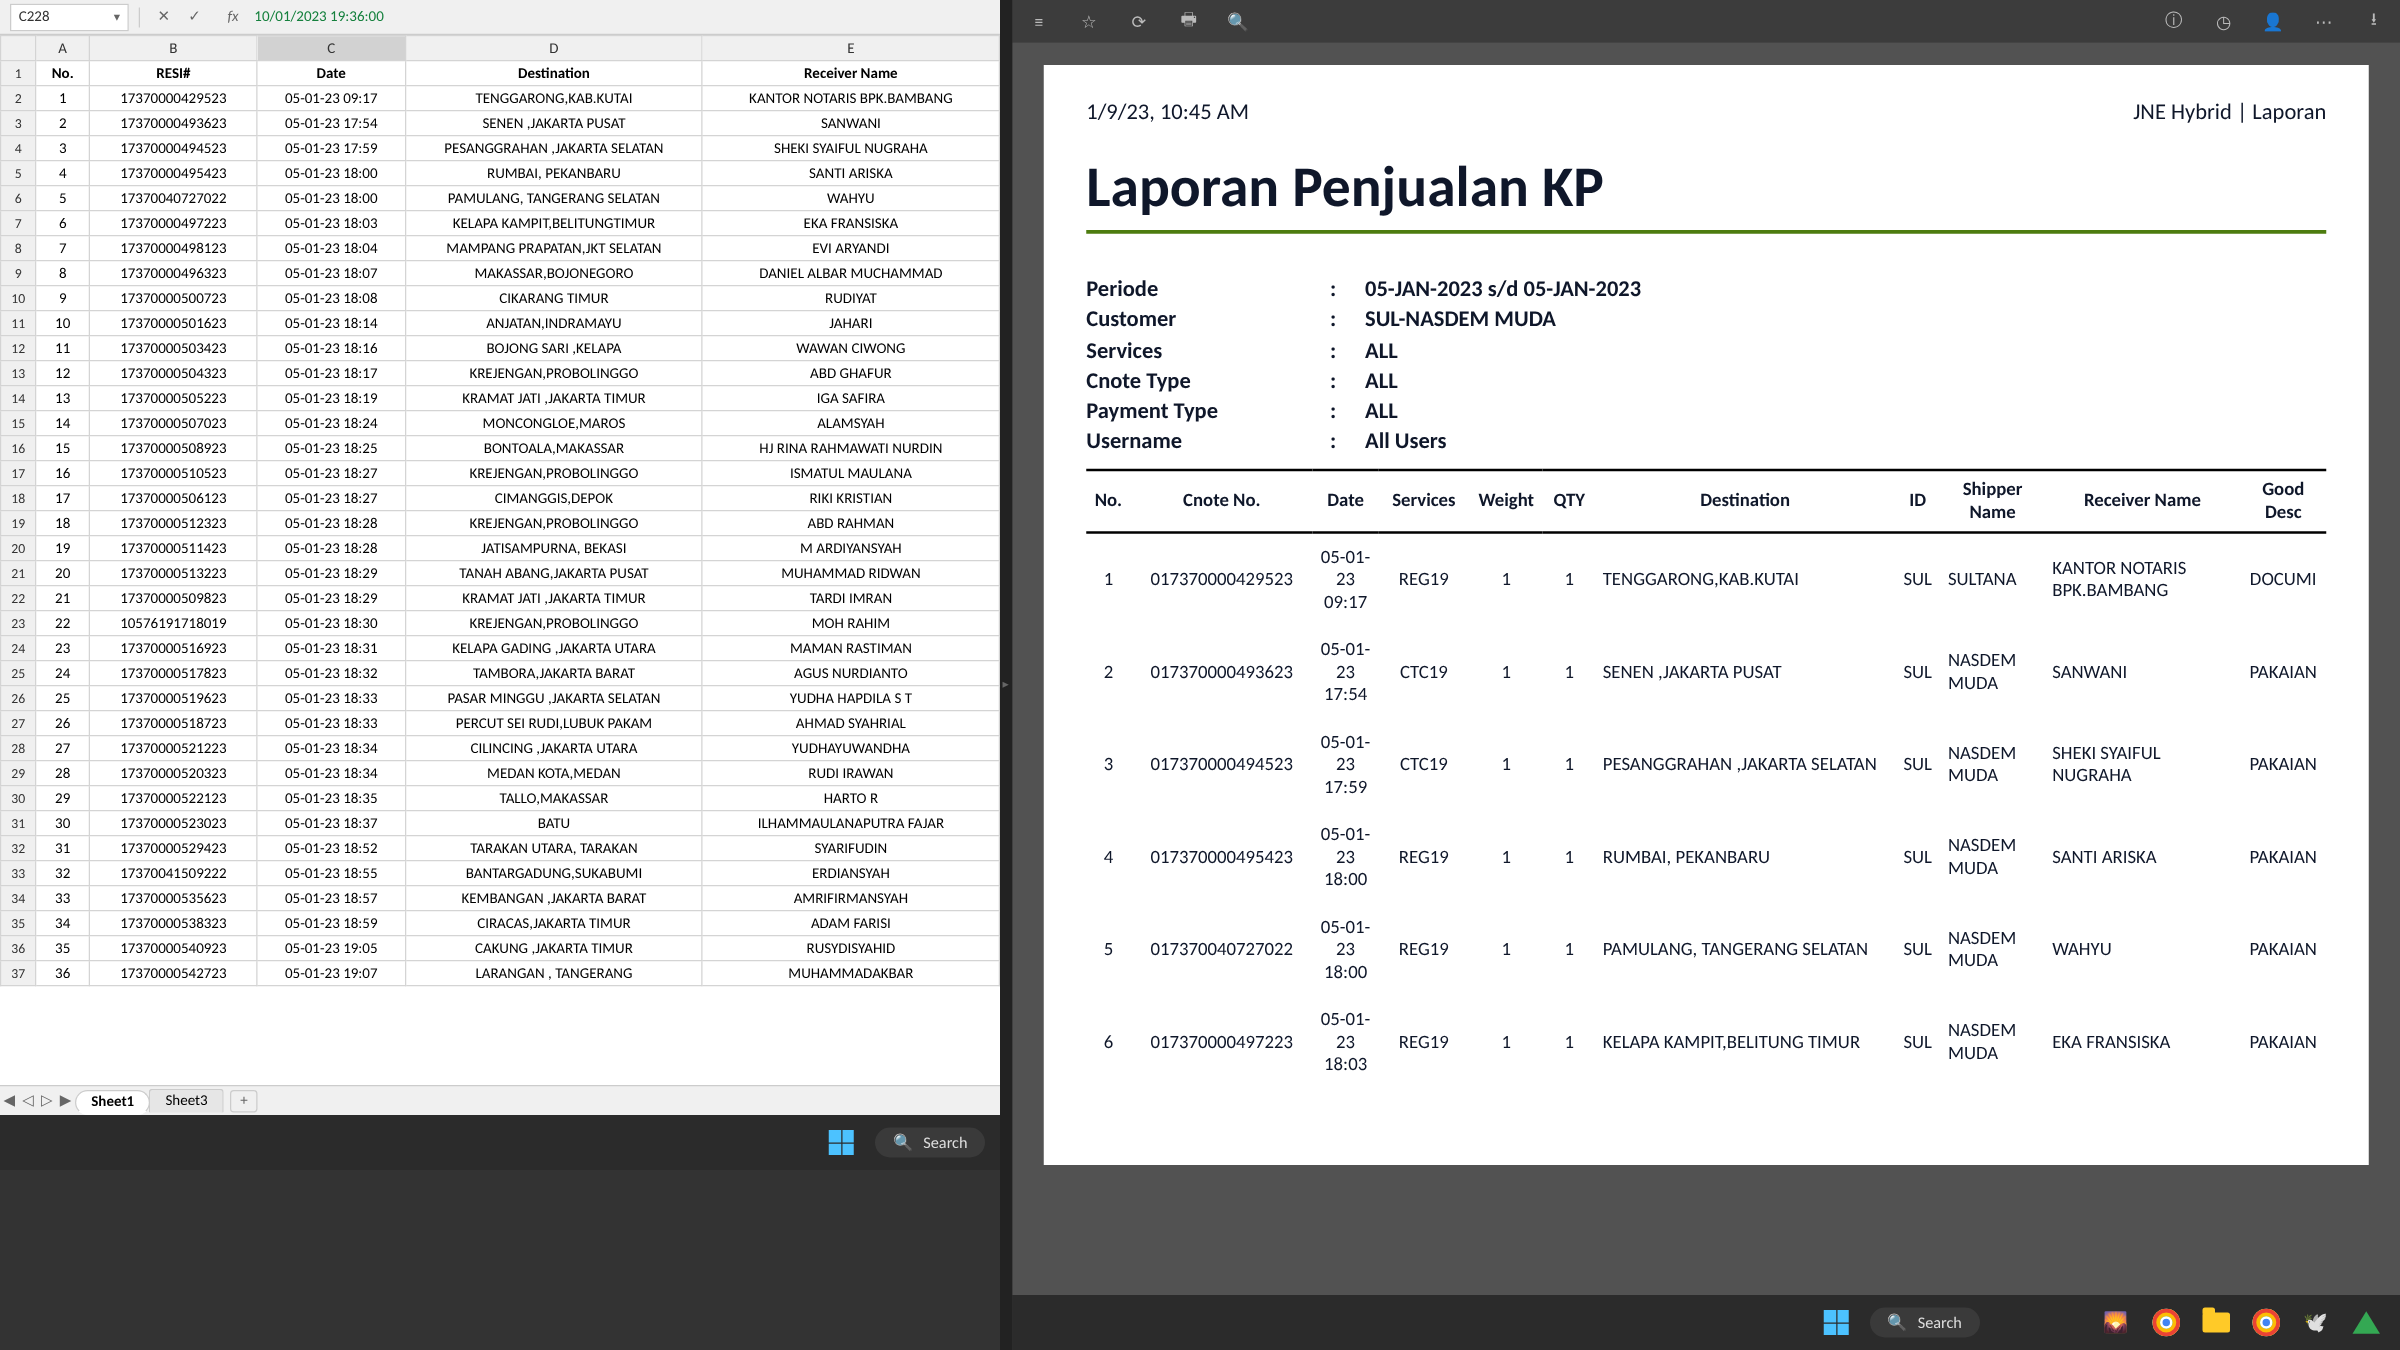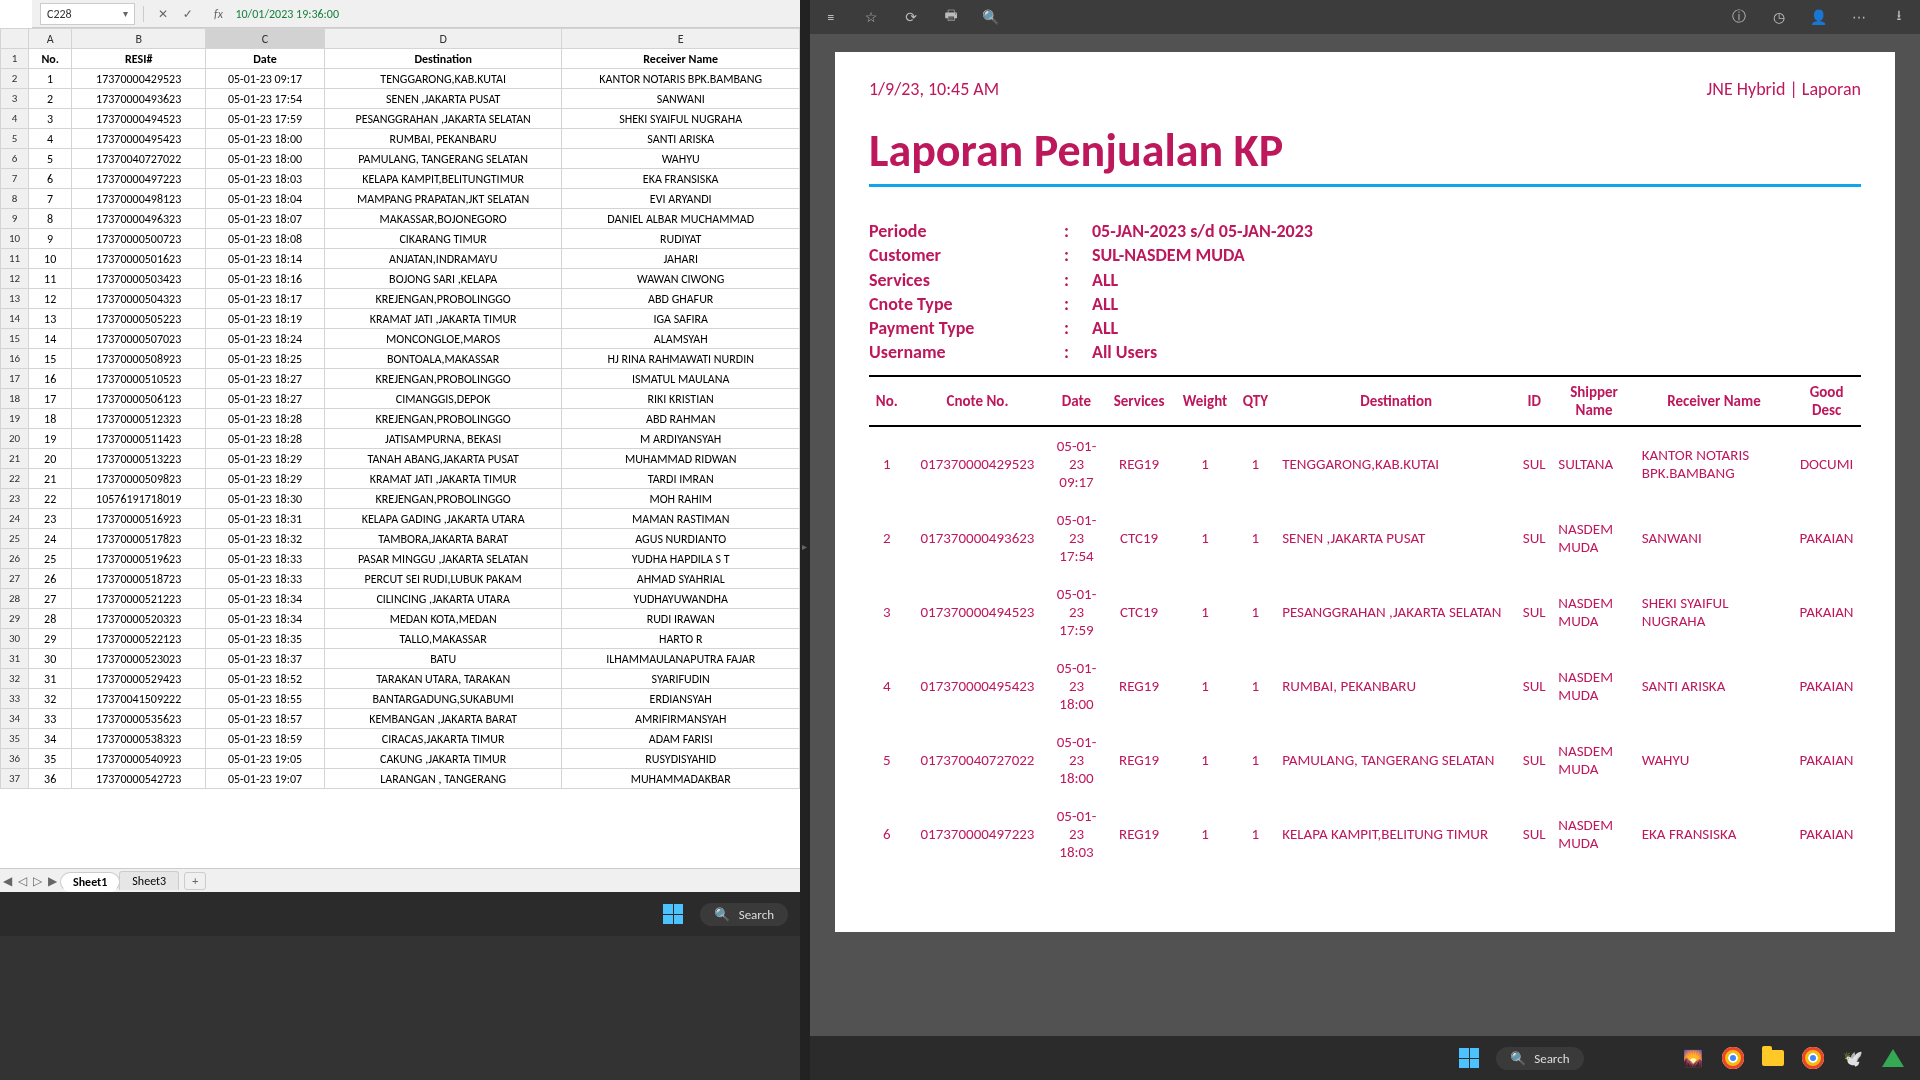--- a/index.html
+++ b/index.html
@@ -1,20 +1,20 @@
 <!DOCTYPE html>
 <html><head>
 <meta charset="utf-8">
 <style>
 * { margin:0; padding:0; box-sizing:border-box; font-family:"Segoe UI",Calibri,Arial,sans-serif; }
 body { background:#333; overflow:hidden; width:1920px; height:1080px; position:relative; }
 
 
 .excel { position:absolute; left:0; top:0; width:800px; height:914px; background:#fff; display:flex; flex-direction:column; }
-.fx-bar { height:28px; background:#f0f0f0; border-bottom:1px solid #ccc; display:flex; align-items:center; font-size:12px; color:#333;margin-left:32px; }
+.fx-bar { height:28px; background:#f0f0f0; border-bottom:1px solid #ccc; display:flex; align-items:center; font-size:12px; color:#333; }
 .namebox { width:95px; height:22px; margin-left:8px; background:#fff; border:1px solid #ccc; display:flex; align-items:center; padding:0 6px; font-size:12px; }
 .namebox .chev { margin-left:auto; color:#666; font-size:10px; }
 .fx-sep { width:1px; height:16px; background:#ccc; margin:0 8px; }
 .fx-icons span { display:inline-block; width:22px; text-align:center; color:#666; cursor:default; }
 .fx-label { font-style:italic; color:#666; margin:0 6px; }
 .fx-val { color:#15803d; }
 .grid-wrap { flex:1; overflow:hidden; position:relative; }
 table.grid { border-collapse:collapse; font-size:12px; color:#000; width:100%; }
 table.grid th, table.grid td { border:1px solid #d4d4d4; padding:1px 4px; height:20px; text-align:center; white-space:nowrap; overflow:hidden; }
 table.grid th.colh { background:#f0f0f0; font-weight:400; color:#333; height:20px; }
@@ -37,23 +37,23 @@
 
 .split { position:absolute; left:800px; top:0; width:10px; height:100%; background:#222; }
 .split .grip { position:absolute; top:50%; left:2px; color:#666; font-size:10px; }
 
 
 .right { position:absolute; left:810px; top:0; right:0; height:100%; background:#333; display:flex; flex-direction:column; }
 .pdf-top { height:34px; background:#3c3c3c; display:flex; align-items:center; padding:0 10px; gap:18px; color:#bbb; font-size:14px; }
 .pdf-top .spacer { flex:1; }
 .pdf-top .ico { width:22px;text-align:center; }
 .pdf-body { flex:1; overflow:hidden; background:#525252; padding:18px 0 0 0; }
-.page { background:#fff; margin:0 auto; width:1060px; height:880px; padding:26px 34px; overflow:hidden; font-family:Arial,sans-serif; color:#be185d; }
+.page { background:#fff; margin:0 auto; width:1060px; height:880px; padding:26px 34px; overflow:hidden; font-family:Arial,sans-serif; color:#0f172a; }
 .page .meta-top { display:flex; justify-content:space-between; font-size:18px; }
-.page h1 { font-size:46px; font-weight:900; margin:22px 0 2px; border-bottom:3px solid #0ea5e9; padding-bottom:6px; }
+.page h1 { font-size:46px; font-weight:900; margin:22px 0 2px; border-bottom:3px solid #4d7c0f; padding-bottom:6px; }
 .page .filters { margin-top:32px; font-size:18px; font-weight:700; line-height:1.35; }
 .page .filters .row { display:flex; }
 .page .filters .k { width:195px; }
 .page .filters .c { width:28px; }
 table.rep { border-collapse:collapse; width:100%; margin-top:10px; font-size:15px; }
 table.rep th { border-top:2px solid #000; border-bottom:2px solid #000; padding:6px 6px; font-weight:700; text-align:center; }
 table.rep td { padding:10px 6px; vertical-align:middle; text-align:center; }
 table.rep td.l { text-align:left; }
 .right-tb { height:44px; background:#2b2b2b; display:flex; align-items:center; padding:0 12px; gap:10px; }
 .right-tb .spacer{flex:1;}

